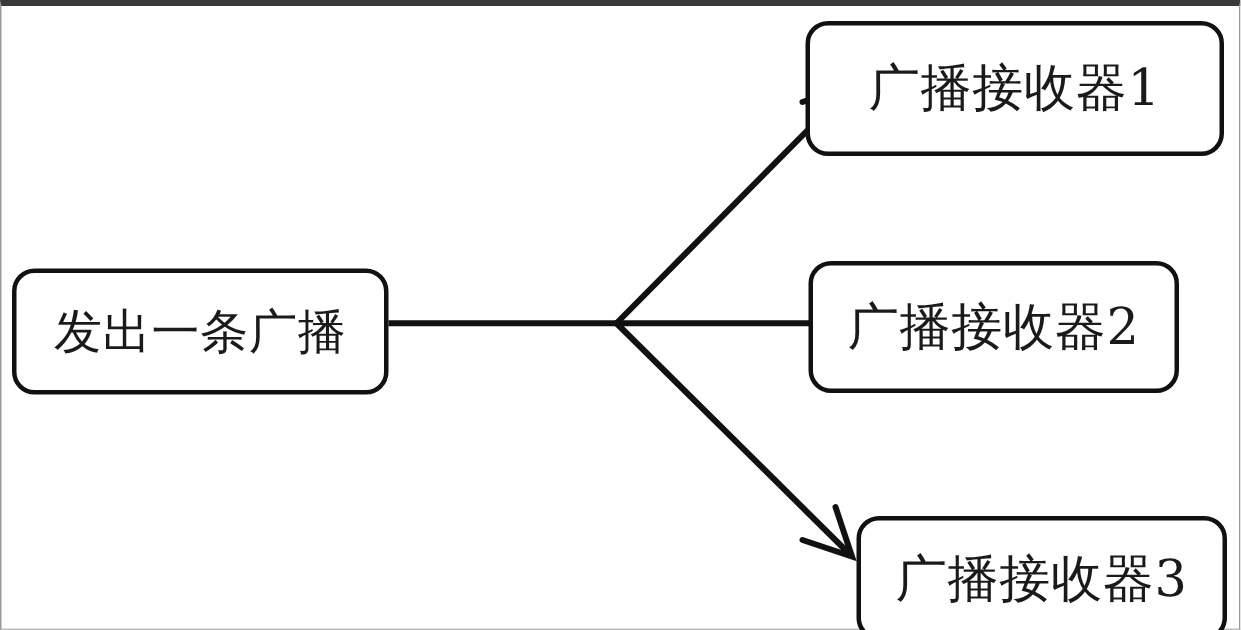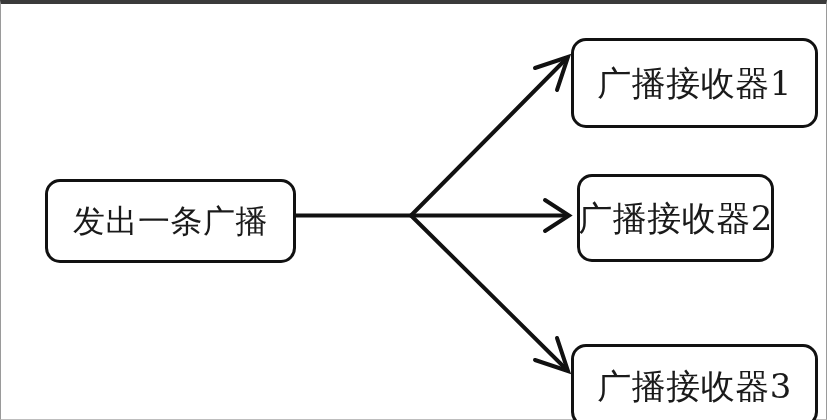--- a/index.html
+++ b/index.html
@@ -54,36 +54,34 @@
     letter-spacing: 0.5px;
     white-space: nowrap;
   }
 
   
   #node-source {
     left: 7px;
     top: 175px;
     width: 251px;
     height: 84px;
-    margin-left: 37px;
   }
   #node-source .node-label { font-size: 32px; }
 
   
   #node-receiver-1 {
-    left: 570px;
+    left: 536px;
     top: 10px;
-    width: 247px;
+    width: 279px;
     height: 90px;
-    margin-top: 24px;
   }
   #node-receiver-2 {
-    left: 576px;
+    left: 538px;
     top: 170px;
-    width: 197px;
+    width: 247px;
     height: 88px;
   }
   #node-receiver-3 {
     left: 570px;
     top: 340px;
     width: 247px;
     height: 83px;
   }
 </style>
 </head>

